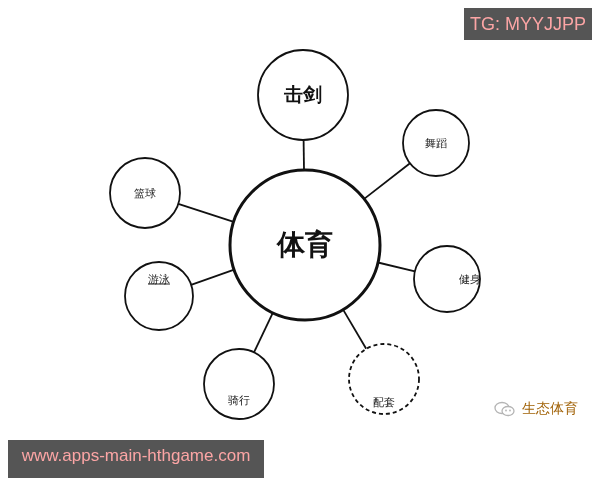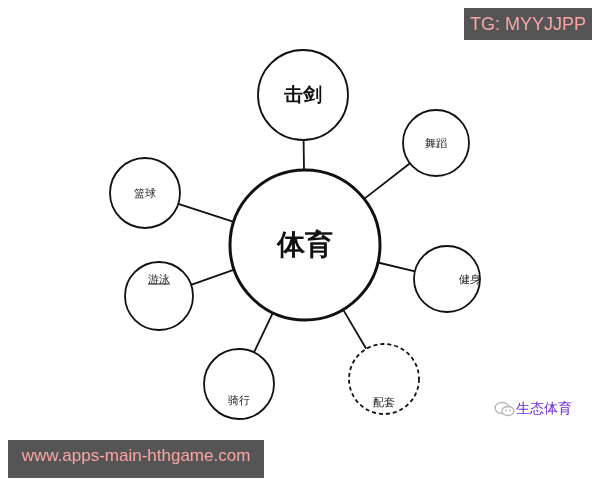--- a/index.html
+++ b/index.html
@@ -63,22 +63,22 @@
       font-size: 17px;
       text-align: center;
     }
     #watermark {
       position: absolute;
       left: 494px;
       top: 399px;
       height: 20px;
       display: flex;
       align-items: center;
-      gap: 0;
-      color: #6d28d9;
+      gap: 6px;
+      color: #a16207;
       font-size: 14px;
     }
     #watermark .wm-icon {
       width: 22px;
       height: 16px;
       position: relative;
     }
   </style>
 </head>
 <body>

